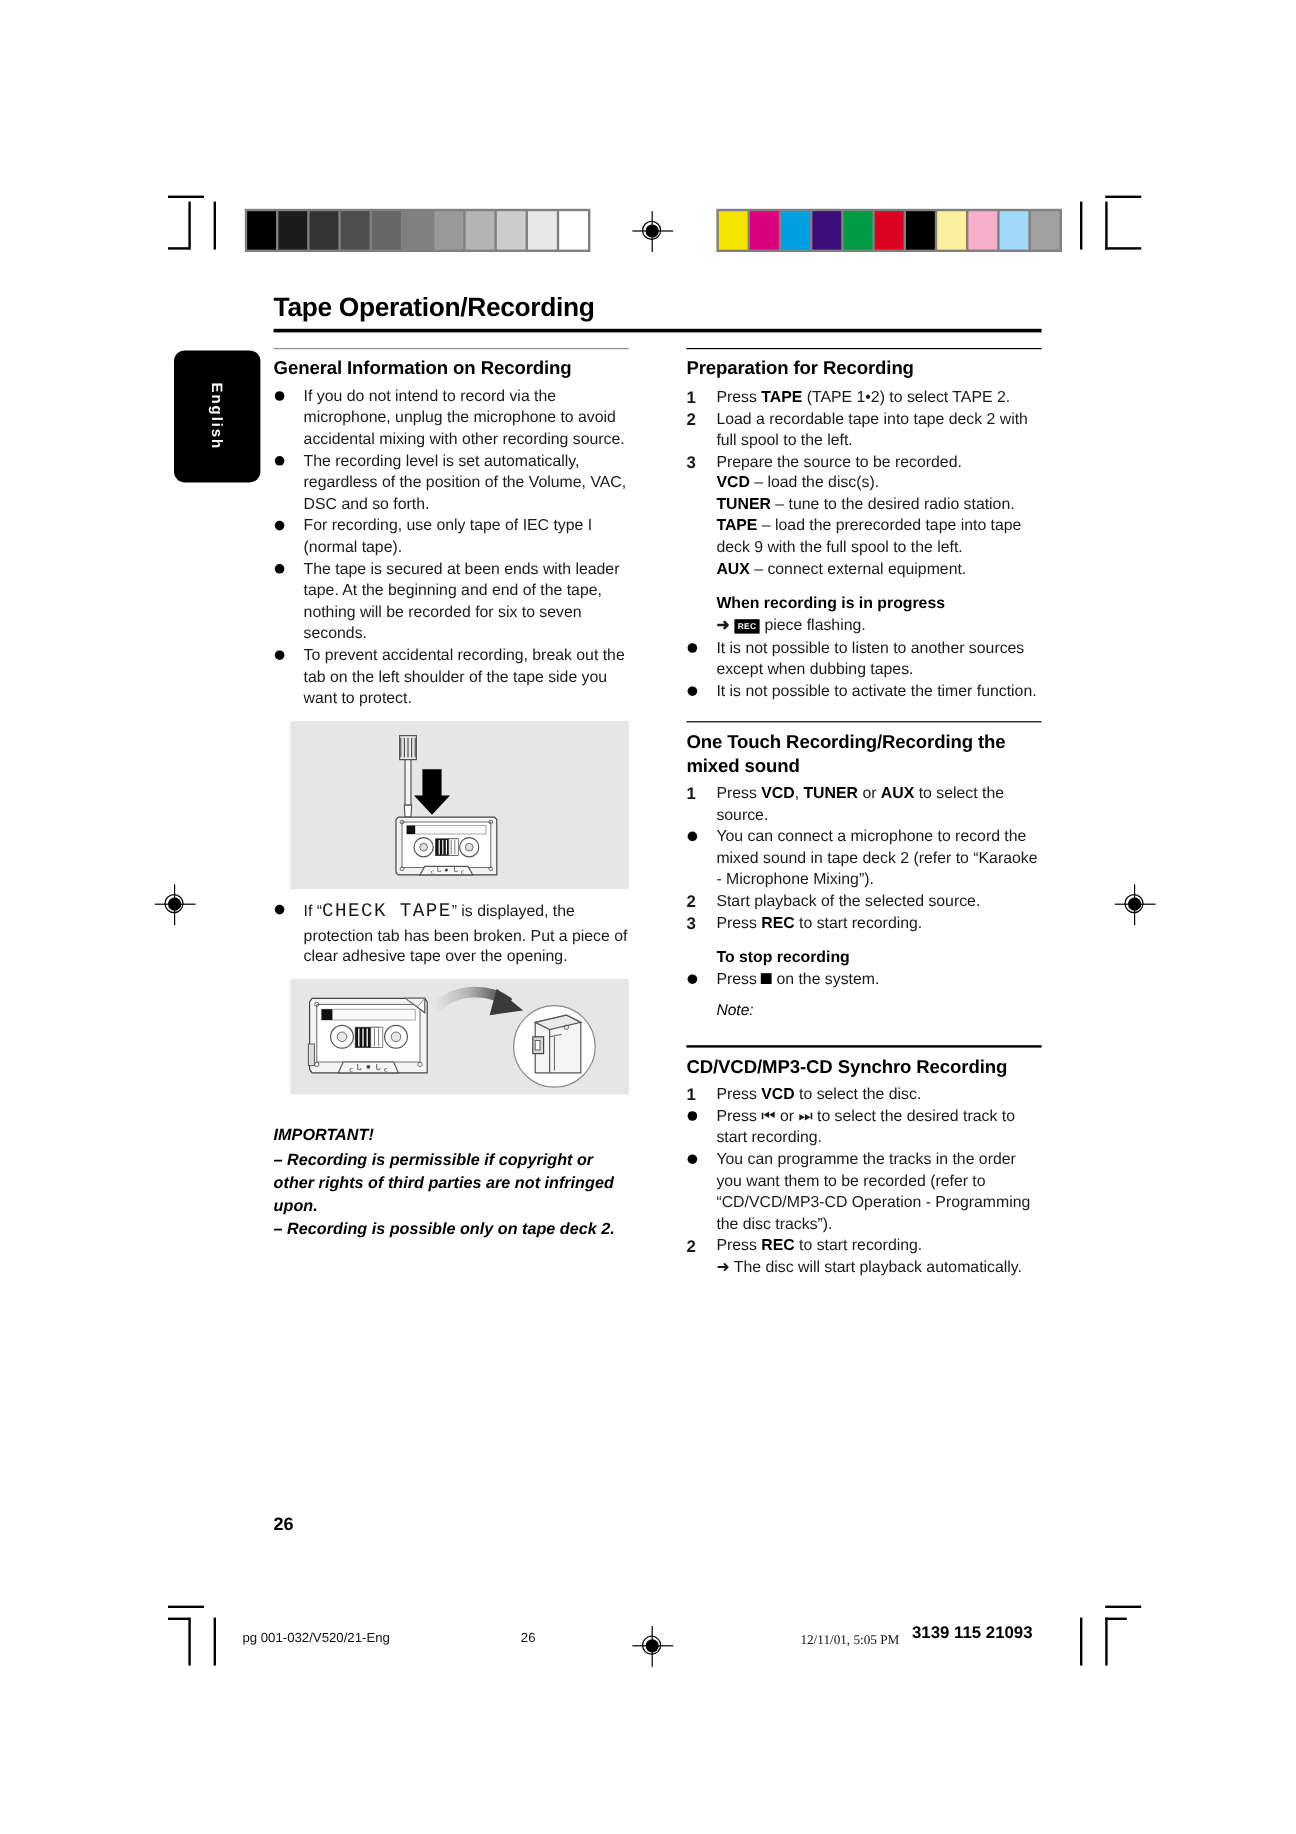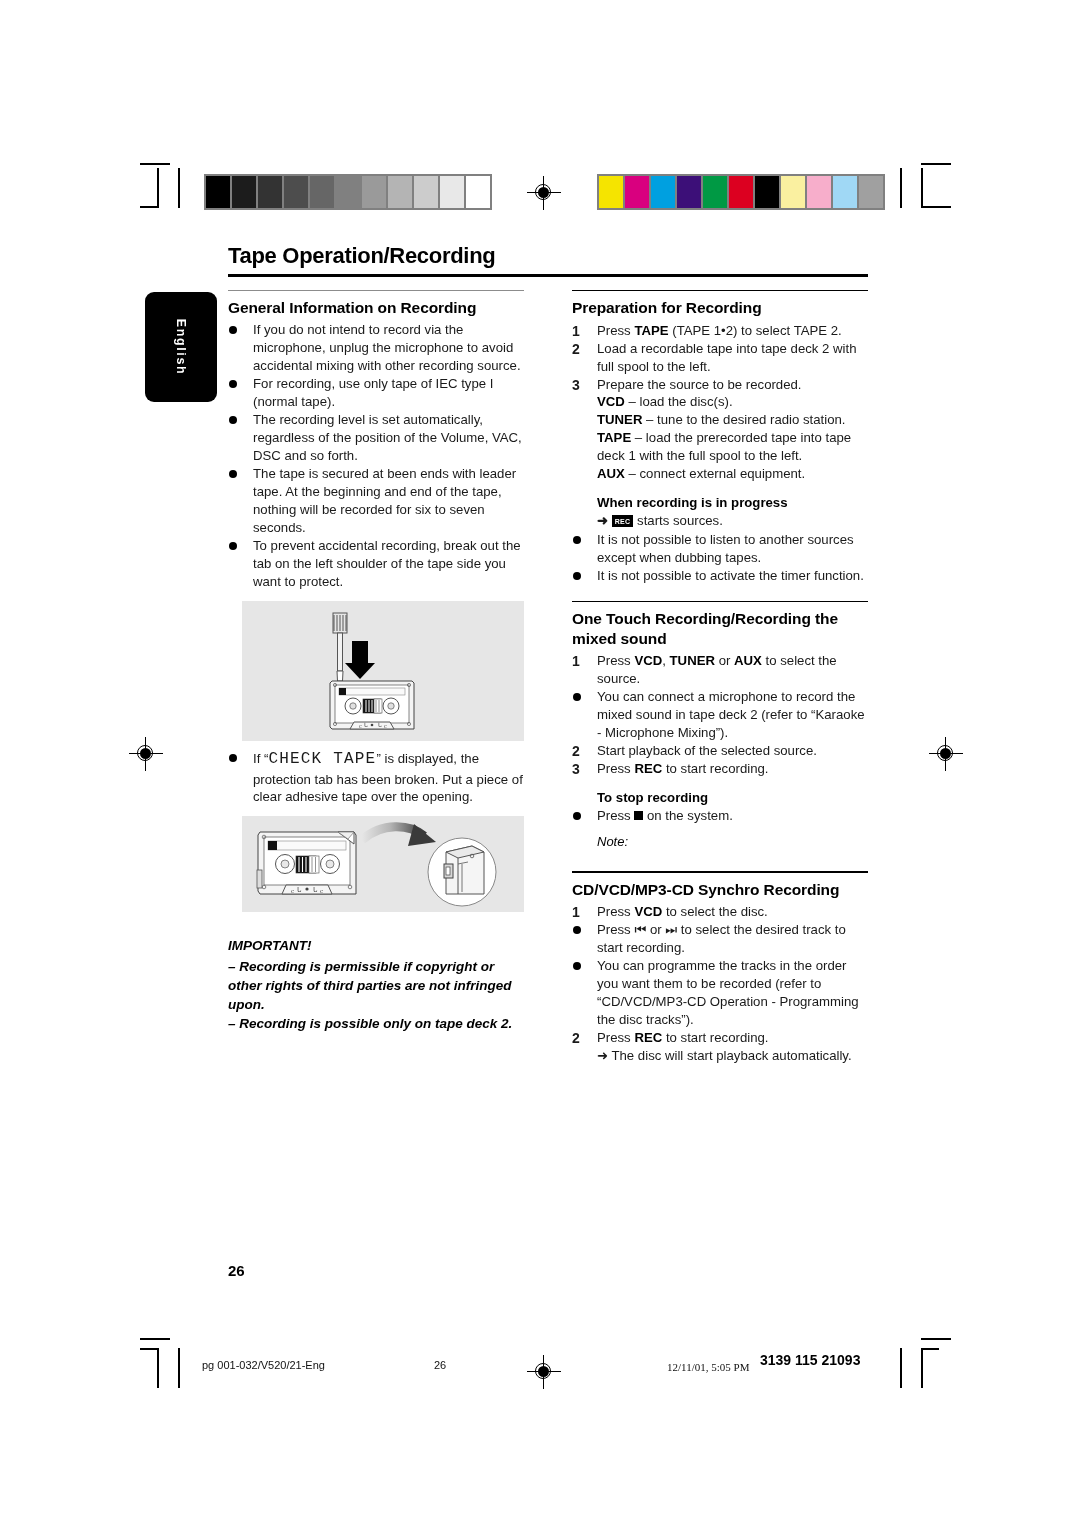--- a/index.html
+++ b/index.html
@@ -330,25 +330,25 @@
 
         <div class="sec-rule gray"></div>
         <h2 class="sec-title">General Information on Recording</h2>
 
         <div class="item">
           <span class="bullet"></span>
           <span>If you do not intend to record via the microphone, unplug the microphone to avoid accidental mixing with other recording source.</span>
         </div>
         <div class="item">
           <span class="bullet"></span>
+          <span>The recording level is set automatically, regardless of the position of the Volume, VAC, DSC and so forth.</span>
+        </div>
+        <div class="item">
+          <span class="bullet"></span>
           <span>For recording, use only tape of IEC type I (normal tape).</span>
-        </div>
-        <div class="item">
-          <span class="bullet"></span>
-          <span>The recording level is set automatically, regardless of the position of the Volume, VAC, DSC and so forth.</span>
         </div>
         <div class="item">
           <span class="bullet"></span>
           <span>The tape is secured at been ends with leader tape.  At the beginning and end of the tape, nothing will be recorded for six to seven seconds.</span>
         </div>
         <div class="item">
           <span class="bullet"></span>
           <span>To prevent accidental recording, break out the tab on the left shoulder of the tape side you want to protect.</span>
         </div>
 
@@ -509,29 +509,29 @@
           <span>Prepare the source to be recorded.</span>
         </div>
 
         <div class="sub">
           <b>VCD</b><span> – load the disc(s).</span>
         </div>
         <div class="sub">
           <b>TUNER</b><span> – tune to the desired radio station.</span>
         </div>
         <div class="sub">
-          <b>TAPE</b><span> – load the prerecorded tape into tape deck 1 with the full spool to the left.</span>
+          <b>TAPE</b><span> – load the prerecorded tape into tape deck 9 with the full spool to the left.</span>
         </div>
         <div class="sub">
           <b>AUX</b><span> – connect external equipment.</span>
         </div>
 
         <div class="subhead">When recording is in progress</div>
         <div class="arrowline">
-          <span class="arr">➜ </span><span class="rec-chip">REC</span><span> starts sources.</span>
+          <span class="arr">➜ </span><span class="rec-chip">REC</span><span> piece flashing.</span>
         </div>
 
         <div class="item">
           <span class="bullet"></span>
           <span>It is not possible to listen to another sources except when dubbing tapes.</span>
         </div>
         <div class="item">
           <span class="bullet"></span>
           <span>It is not possible to activate the timer function.</span>
         </div>

